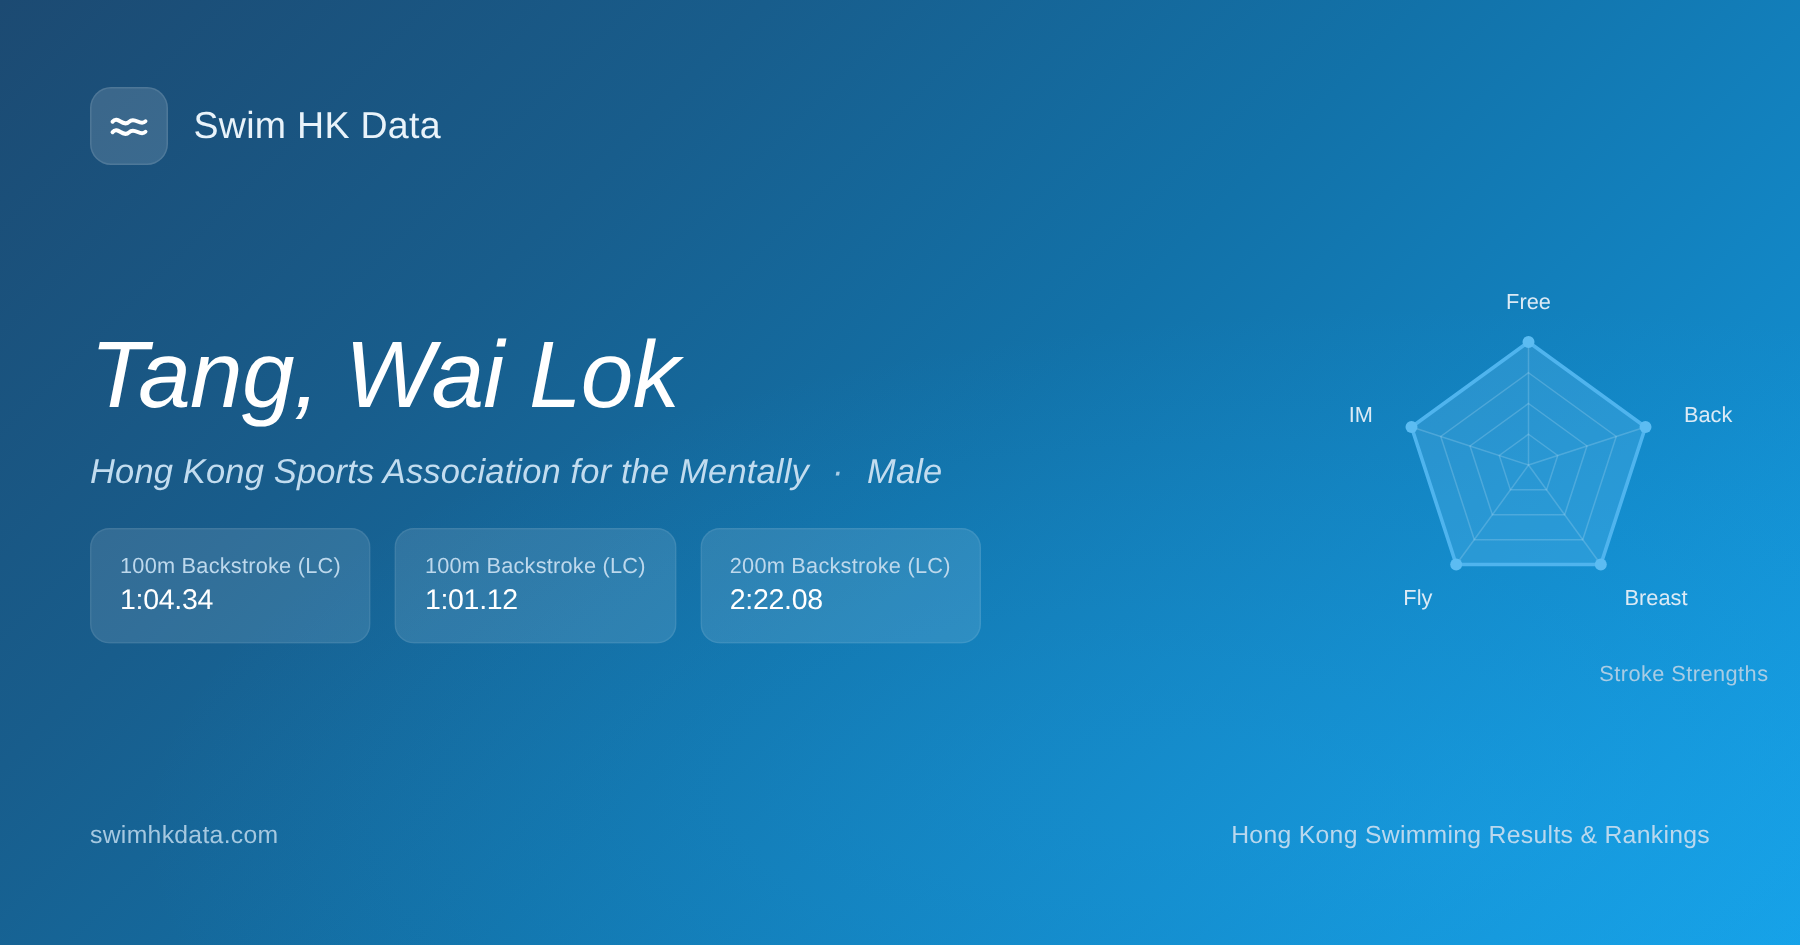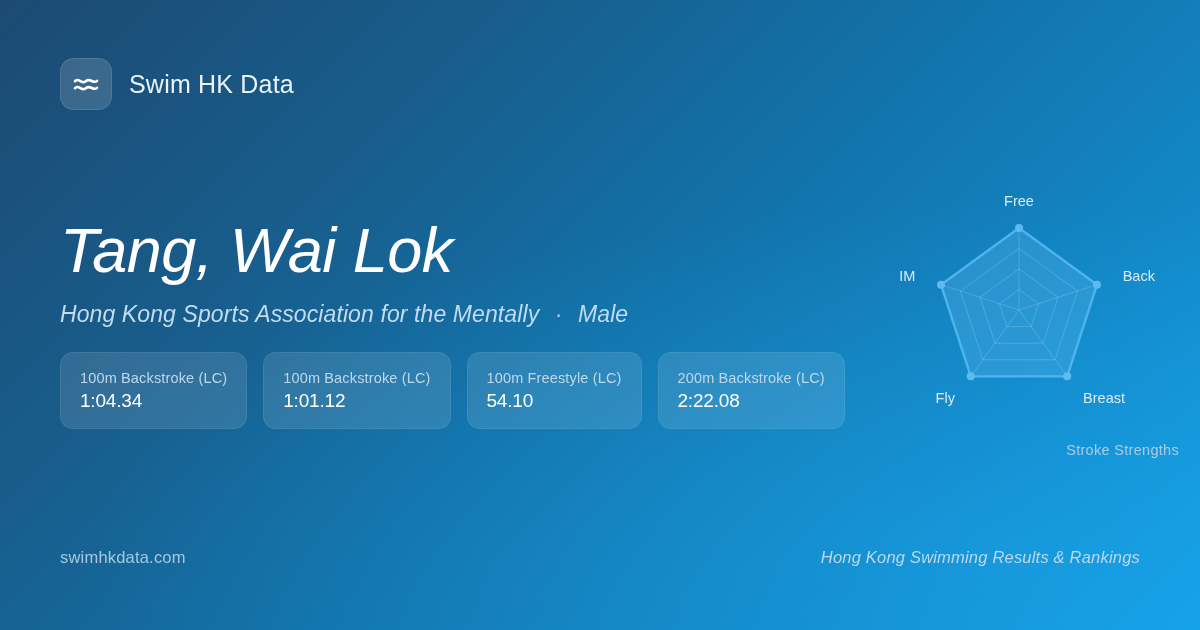--- a/index.html
+++ b/index.html
@@ -175,21 +175,20 @@
     z-index: 3;
   }
   .footer-right {
     position: absolute;
     right: 60px;
     top: 548px;
     font-size: 16.5px;
     color: #bad8ee;
     letter-spacing: 0.2px;
     z-index: 3;
-    font-style: italic;
   }
 </style>
 </head>
 <body>
 
 <div class="og-card">
 
   <div class="brand">
     <div class="brand-logo">
       <svg width="30" height="24" viewBox="0 0 30 24" aria-hidden="true">
@@ -212,24 +211,20 @@
   <div class="stat-row">
     <div class="stat-card">
       <div class="stat-label">100m Backstroke (LC)</div>
       <div class="stat-value">1:04.34</div>
     </div>
     <div class="stat-card">
       <div class="stat-label">100m Backstroke (LC)</div>
       <div class="stat-value">1:01.12</div>
     </div>
     <div class="stat-card">
-      <div class="stat-label">100m Freestyle (LC)</div>
-      <div class="stat-value">54.10</div>
-    </div>
-    <div class="stat-card">
       <div class="stat-label">200m Backstroke (LC)</div>
       <div class="stat-value">2:22.08</div>
     </div>
   </div>
 
   <div class="radar-block">
     <svg class="radar-svg" width="320" height="280" viewBox="0 0 320 280">
       <g id="radar-grid">
           <polygon points="160.00,119.50 179.50,133.67 172.05,156.58 147.95,156.58 140.50,133.67" fill="none" stroke="rgba(255,255,255,0.22)" stroke-width="1"></polygon>
           <polygon points="160.00,99.00 198.99,127.33 184.10,173.17 135.90,173.17 121.01,127.33" fill="none" stroke="rgba(255,255,255,0.22)" stroke-width="1"></polygon>

